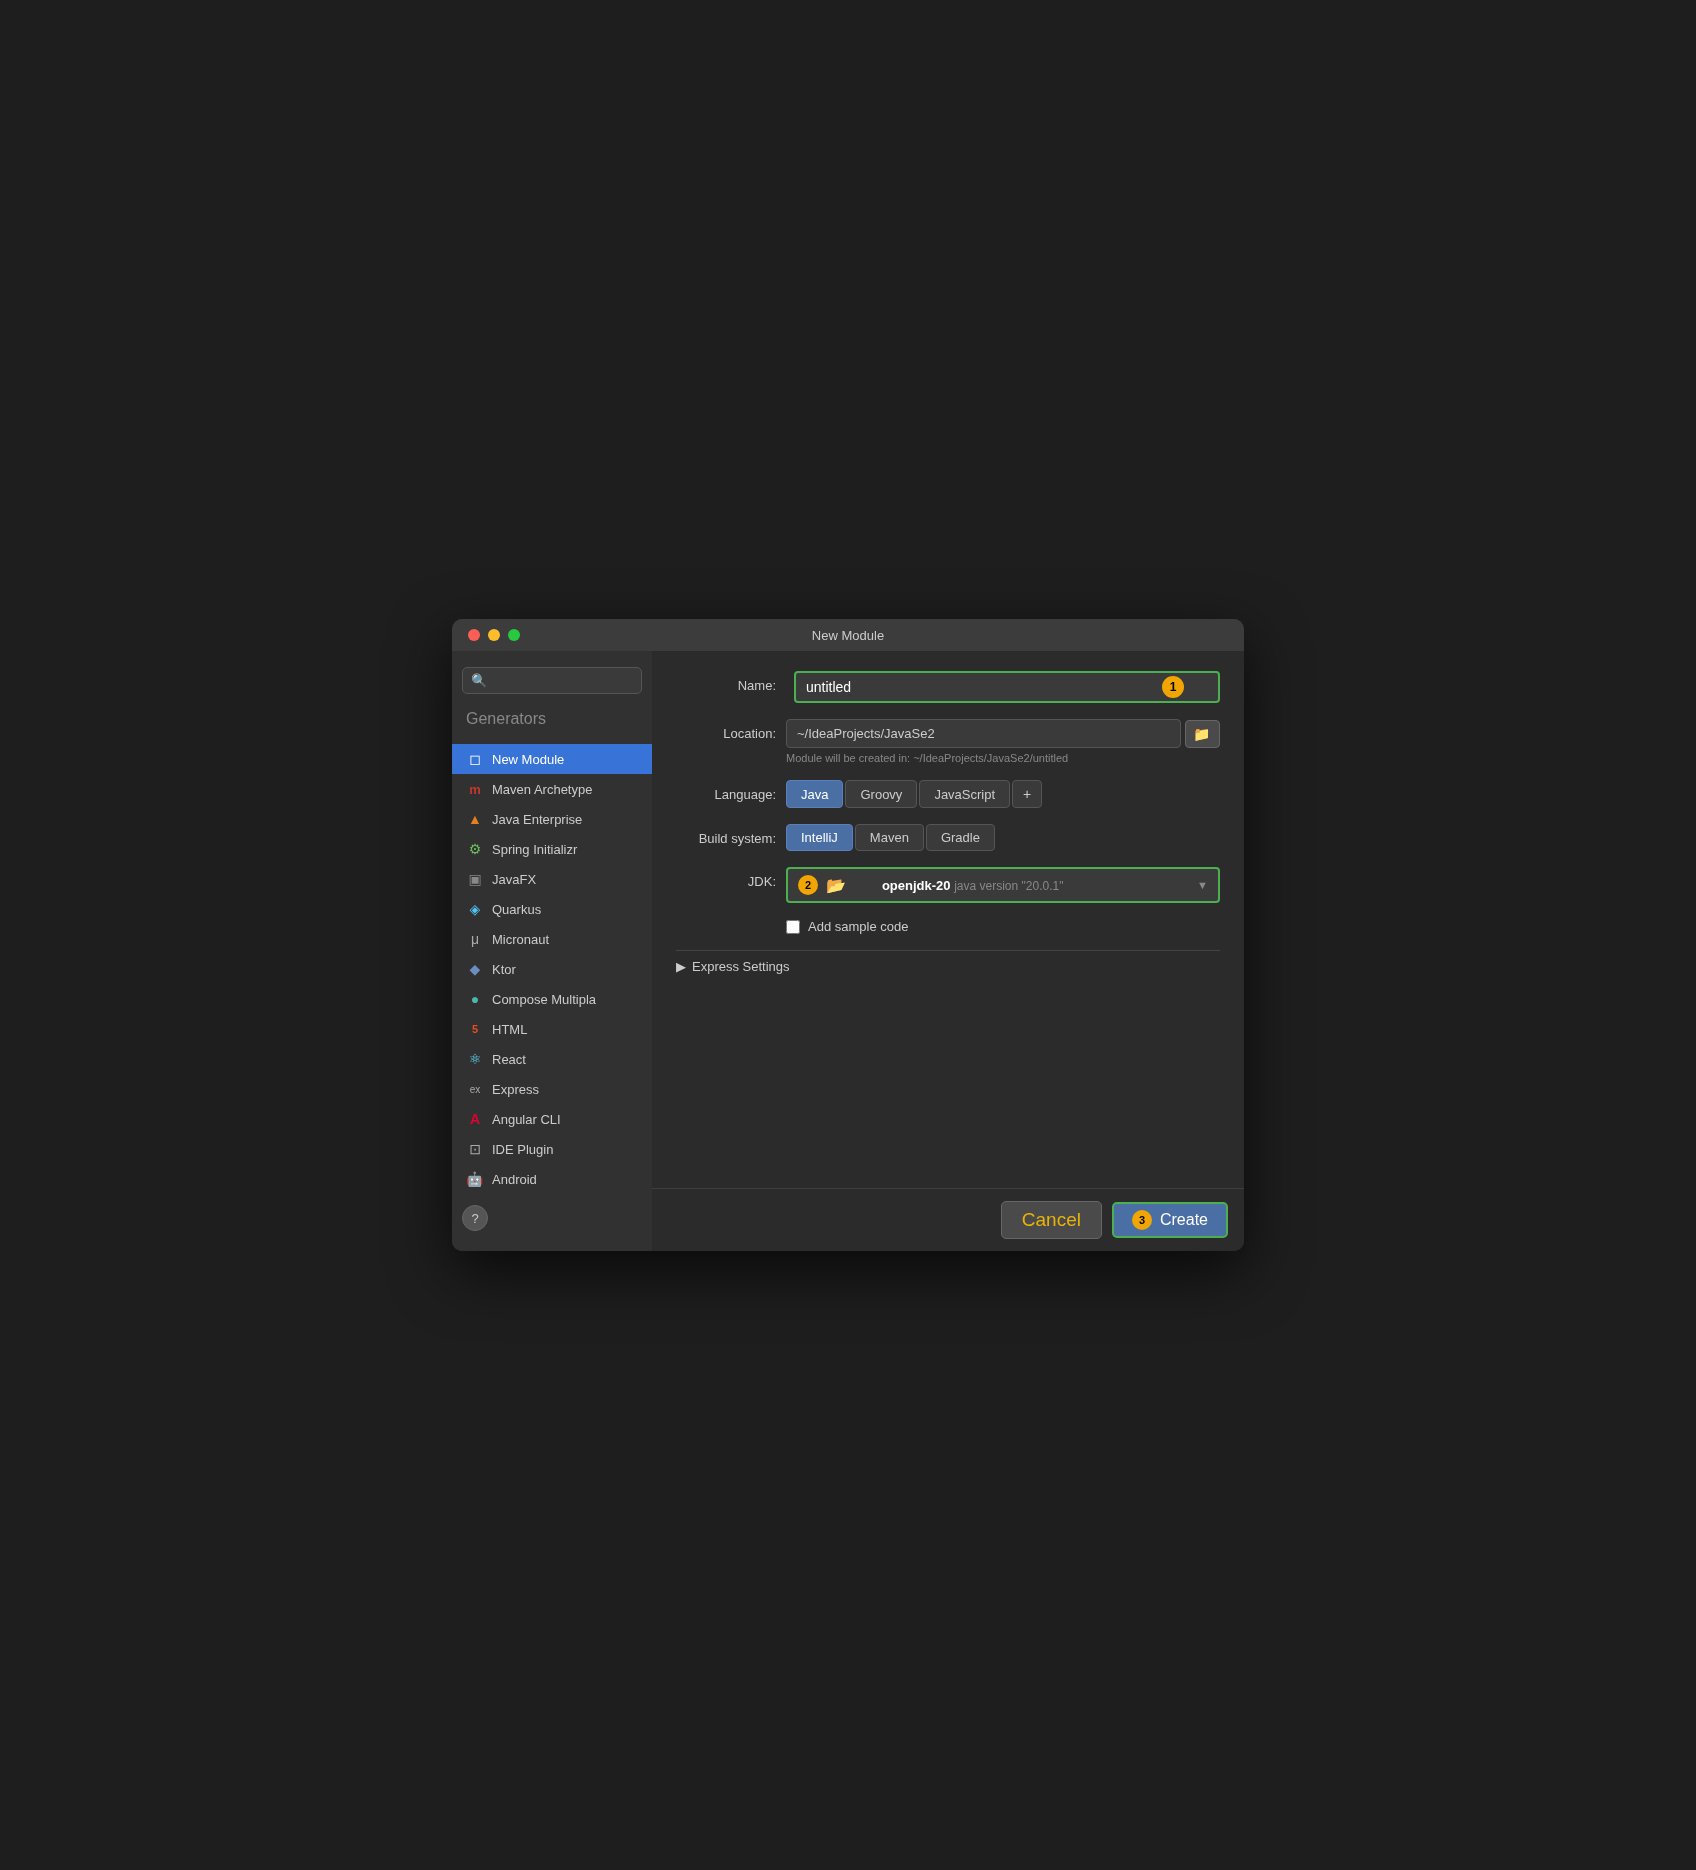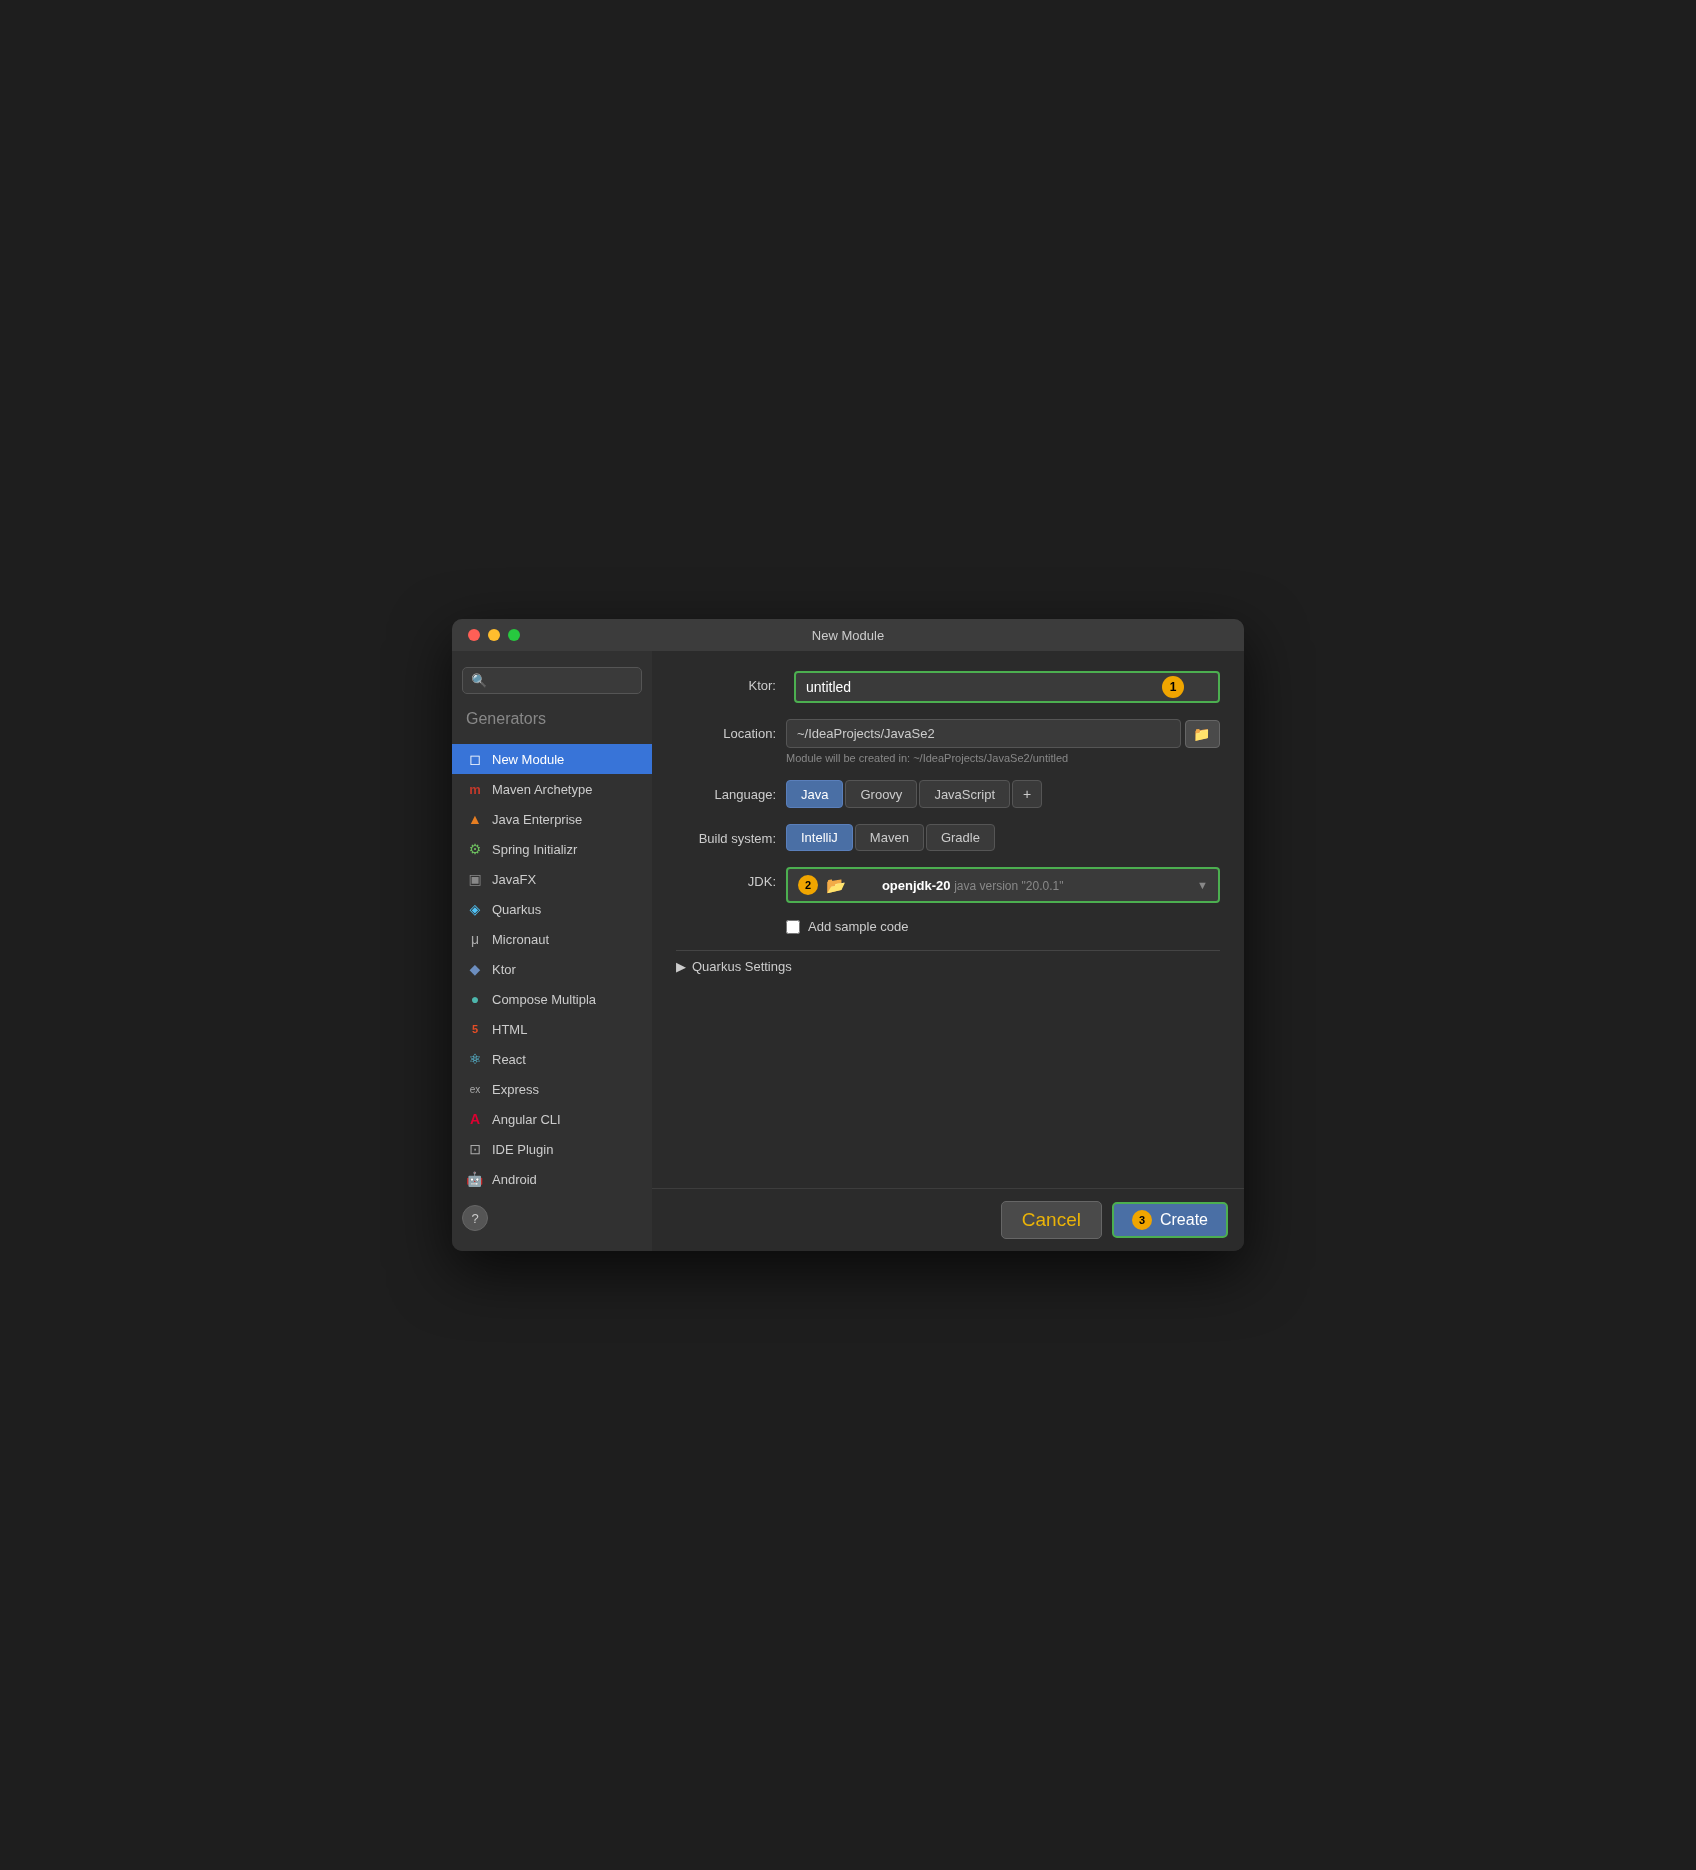--- a/index.html
+++ b/index.html
@@ -463,21 +463,21 @@
 
       <div class="sidebar-bottom">
         <button class="help-button">?</button>
       </div>
     </div>
 
     <div style="flex:1; display:flex; flex-direction:column;">
       <div class="main-content">
 
         <div class="field-row">
-          <span class="field-label">Ktor:</span>
+          <span class="field-label">Name:</span>
           <div class="name-field-wrapper">
             <input class="name-field" type="text" value="untitled" style="">
             <div class="name-badge">1</div>
           </div>
         </div>
 
         <div class="field-row">
           <span class="field-label">Location:</span>
           <div class="location-wrapper">
             <div class="location-input-row">
@@ -522,21 +522,21 @@
           </div>
         </div>
 
         <div class="checkbox-row">
           <input type="checkbox" class="checkbox-input" style="">
           <span class="checkbox-label">Add sample code</span>
         </div>
 
         <div class="advanced-row">
           <span>▶</span>
-          <span>Quarkus Settings</span>
+          <span>Express Settings</span>
         </div>
 
       </div>
 
       <div class="bottom-bar">
         <button class="cancel-button">Cancel</button>
         <div class="create-button-wrapper">
           <div class="create-badge">3</div>
           <span class="create-label">Create</span>
         </div>

